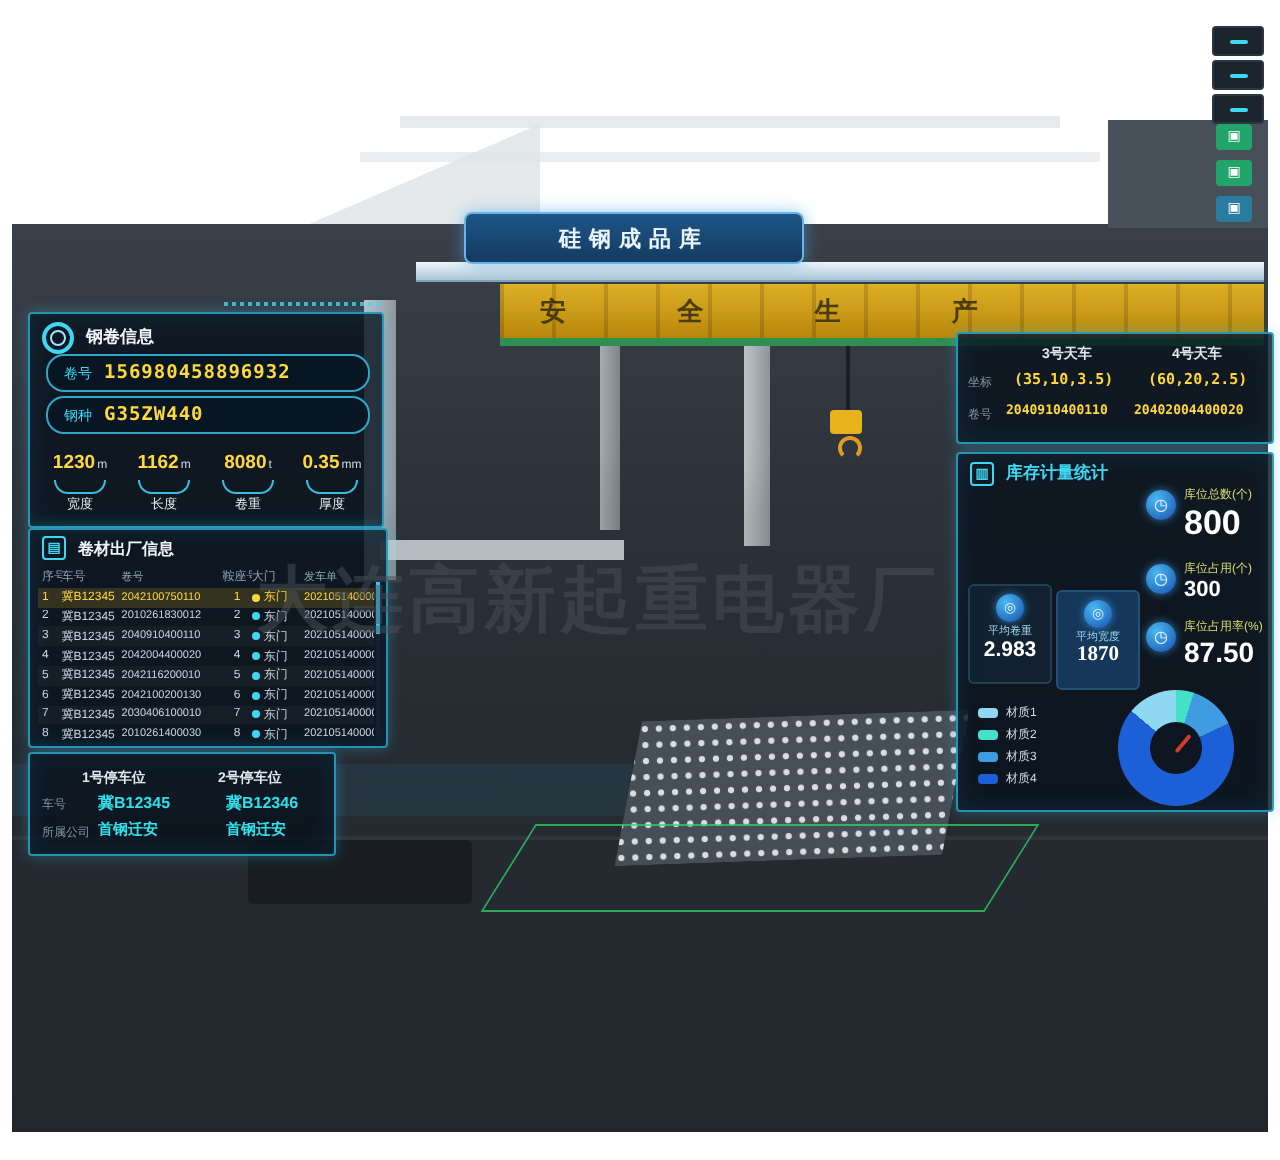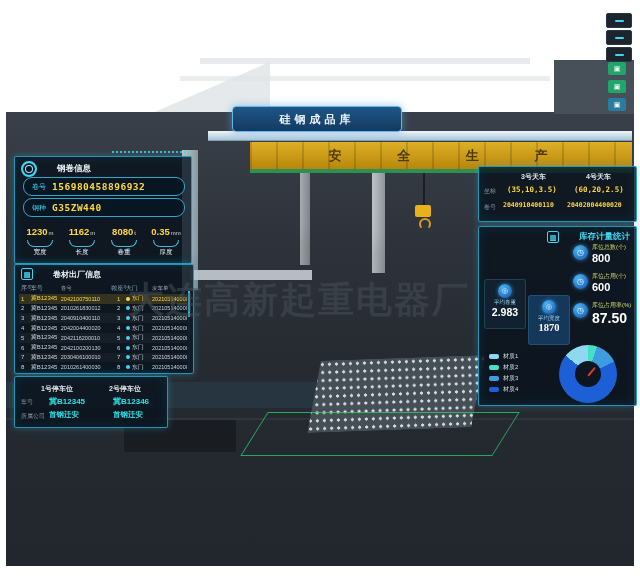--- a/index.html
+++ b/index.html
@@ -14,21 +14,21 @@
   .col{background:linear-gradient(90deg,#cfd4d8,#9aa2a8);box-shadow:inset 0 -30px 20px rgba(0,0,0,.15);}
   #banner{left:232px;top:106px;width:168px;height:24px;border-radius:4px;z-index:6;
     background:linear-gradient(180deg,#1e5688,#143a60);border:1px solid #69b5e8;
     box-shadow:0 0 8px rgba(80,170,235,.6);color:#eaf4fc;font-weight:bold;font-size:11px;
     display:flex;align-items:center;justify-content:center;letter-spacing:4px;}
   #bridge{left:208px;top:131px;width:424px;height:9px;z-index:5;
     background:linear-gradient(180deg,#f0f5f9,#a9c6d8);border-bottom:1px solid #7fa2b8;}
   #beam{left:250px;top:142px;width:382px;height:31px;z-index:4;
     background:linear-gradient(180deg,#ddb027,#b8860b);
     border-bottom:4px solid #2f8f52;color:#4a3c08;font-weight:bold;font-size:13px;
-    display:flex;align-items:center;justify-content:center;letter-spacing:26px;padding-left:20px;box-sizing:border-box;}
+    display:flex;align-items:center;letter-spacing:26px;padding-left:20px;box-sizing:border-box;}
   #beam .stripes{position:absolute;inset:0;
     background:repeating-linear-gradient(90deg,rgba(0,0,0,.14) 0 2px,transparent 2px 26px);}
   #coilfield{left:300px;top:246px;width:180px;height:72px;z-index:2;transform:rotate(-2deg);
     background-color:#49525a;clip-path:polygon(9% 0,100% 0,91% 100%,0 100%);
     background-image:radial-gradient(circle 2px,#e9edf0 0 1.4px,transparent 1.8px);
     background-size:7px 8px;opacity:.92;}
   #greenline{left:248px;top:300px;width:250px;height:42px;border:1.5px solid #2fd36b;
     transform:skewX(-32deg);opacity:.75;z-index:2;}
   #hookline{left:423px;top:173px;width:2px;height:33px;background:#1b1e22;z-index:3;}
   #hookblock{left:415px;top:205px;width:16px;height:12px;background:#e8b21c;border-radius:2px;z-index:3;}
@@ -44,21 +44,21 @@
   .mini-btn i{display:block;width:9px;height:2px;background:#3fd6f2;border-radius:1px;}
   .marker{width:18px;height:13px;border-radius:2px;display:flex;align-items:center;justify-content:center;
     color:#fff;font-size:7px;line-height:1;}
   
   .wm{z-index:40;pointer-events:none;white-space:nowrap;font-weight:bold;
     color:rgba(72,80,88,.5);letter-spacing:2px;font-size:36px;}
   
   .panel{background:rgba(8,18,28,.82);border:1px solid rgba(45,190,230,.75);
     box-shadow:0 0 7px rgba(45,190,230,.35), inset 0 0 12px rgba(20,90,130,.25);
     border-radius:2px;z-index:10;color:#dfe7ec;}
-  .ptitle{display:flex;align-items:center;gap:20px;font-weight:bold;color:#eef4f8;}
+  .ptitle{display:flex;align-items:center;gap:6px;font-weight:bold;color:#eef4f8;}
   .sqicon{width:10px;height:10px;border:1px solid #3fd6f2;border-radius:2px;color:#3fd6f2;
     font-size:7px;display:flex;align-items:center;justify-content:center;line-height:1;}
   .ringicon{width:12px;height:12px;border:2px solid #3fd6f2;border-radius:50%;background:#0a1826;
     box-shadow:inset 0 0 0 2px #0a1826, inset 0 0 0 3px #9fe5f5;}
   .dots{border-top:2px dotted #3fd6f2;opacity:.8;z-index:11;}
   
   .pill{height:17px;border-radius:9px;border:1px solid #2fa8c8;background:rgba(8,22,36,.9);
     display:flex;align-items:center;gap:6px;padding:0 8px;}
   .pill .lbl{color:#3fd6f2;font-size:7px;}
   .pill .val{color:#ffd83d;font-size:9.5px;font-weight:bold;font-family:"DejaVu Sans Mono",monospace;letter-spacing:.5px;}
@@ -324,50 +324,50 @@
     <div class="abs col-title" style="left:107px;top:5px;">4号天车</div>
     <div class="abs small-lbl" style="left:5px;top:20px;">坐标</div>
     <div class="abs small-lbl" style="left:5px;top:36px;">卷号</div>
     <div class="abs yellow-val" style="left:28px;top:18px;">(35,10,3.5)</div>
     <div class="abs yellow-val" style="left:95px;top:18px;">(60,20,2.5)</div>
     <div class="abs yellow-val" style="left:24px;top:34px;font-size:6.5px;">2040910400110</div>
     <div class="abs yellow-val" style="left:88px;top:34px;font-size:6.5px;">20402004400020</div>
   </div>
 
   <div class="abs panel" style="left:478px;top:226px;width:157px;height:178px;">
-    <div class="ptitle" style="padding:4px 6px 2px;font-size:8.5px;color:#3fd6f2;justify-content:flex-end;">
+    <div class="ptitle" style="padding:4px 6px 2px;font-size:8.5px;color:#3fd6f2;">
       <span class="sqicon">▥</span>
       <span>库存计量统计</span>
     </div>
 
 
-    <div class="abs card" style="left:5px;top:52px;width:40px;height:48px;text-align:center;">
+    <div class="abs card" style="left:5px;top:65px;width:40px;height:48px;text-align:center;">
       <div class="badge" style="width:14px;height:14px;margin:4px auto 1px;font-size:7px;">◎</div>
       <div class="inv-lbl">平均卷重</div>
       <div class="big-num" style="font-size:10.5px;">2.983</div>
     </div>
     <div class="abs card" style="left:49px;top:68px;width:40px;height:48px;text-align:center;background:rgba(28,88,148,.5);">
       <div class="badge" style="width:14px;height:14px;margin:4px auto 1px;font-size:7px;">◎</div>
       <div class="inv-lbl">平均宽度</div>
       <div class="big-num" style="font-size:10.5px;font-family:Liberation Serif, serif;">1870</div>
     </div>
 
     <div class="abs" style="left:94px;top:16px;width:60px;">
       <div style="display:flex;gap:4px;margin-bottom:8px;">
         <span class="badge" style="width:15px;height:15px;font-size:8px;margin-top:2px;">◷</span>
         <span>
           <div class="slot-lbl">库位总数(个)</div>
-          <div class="big-num" style="font-size:11px;">800</div>
+          <div class="big-num" style="font-size:17px;">800</div>
         </span>
       </div>
       <div style="display:flex;gap:4px;margin-bottom:8px;">
         <span class="badge" style="width:15px;height:15px;font-size:8px;margin-top:2px;">◷</span>
         <span>
           <div class="slot-lbl">库位占用(个)</div>
-          <div class="big-num" style="font-size:11px;">600</div>
+          <div class="big-num" style="font-size:11px;">300</div>
         </span>
       </div>
       <div style="display:flex;gap:4px;">
         <span class="badge" style="width:15px;height:15px;font-size:8px;margin-top:2px;">◷</span>
         <span>
           <div class="slot-lbl">库位占用率(%)</div>
           <div class="big-num" style="font-size:14px;">87.50</div>
         </span>
       </div>
     </div>

